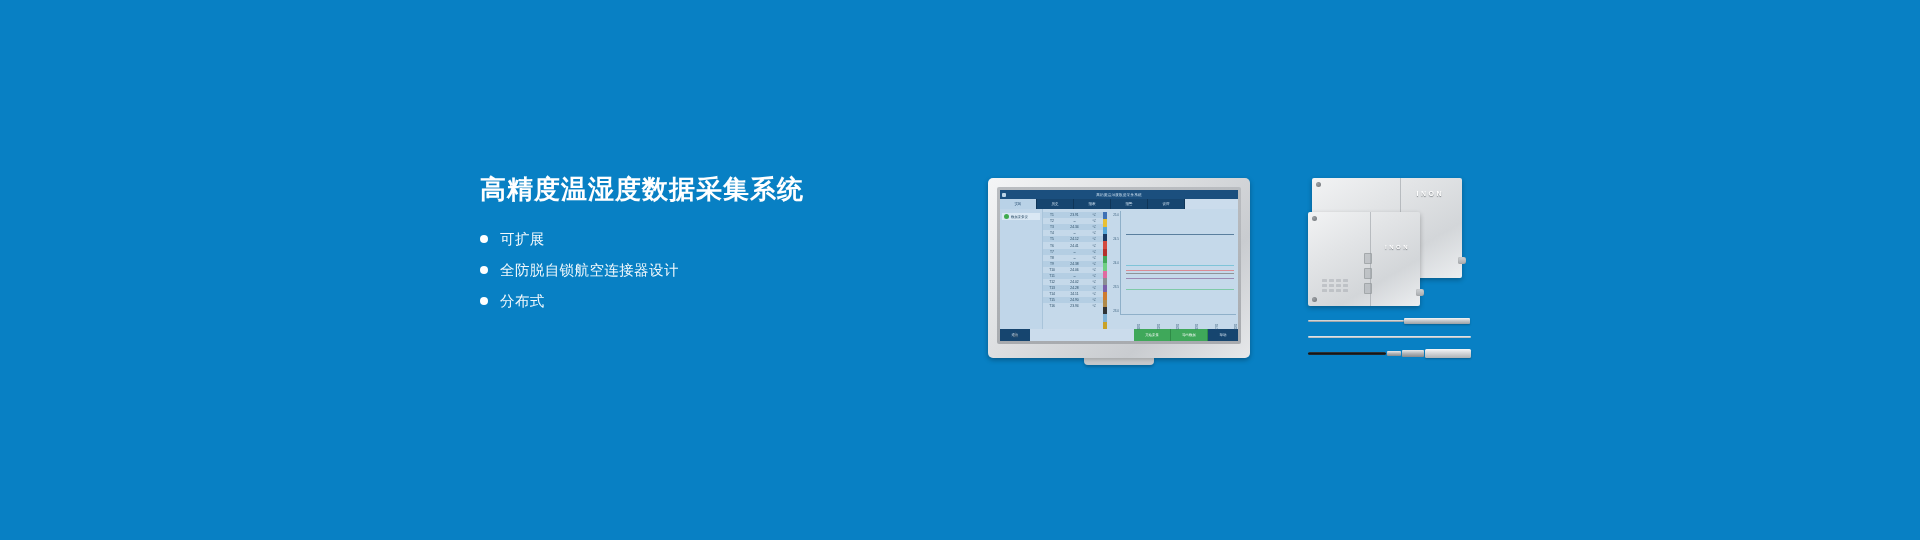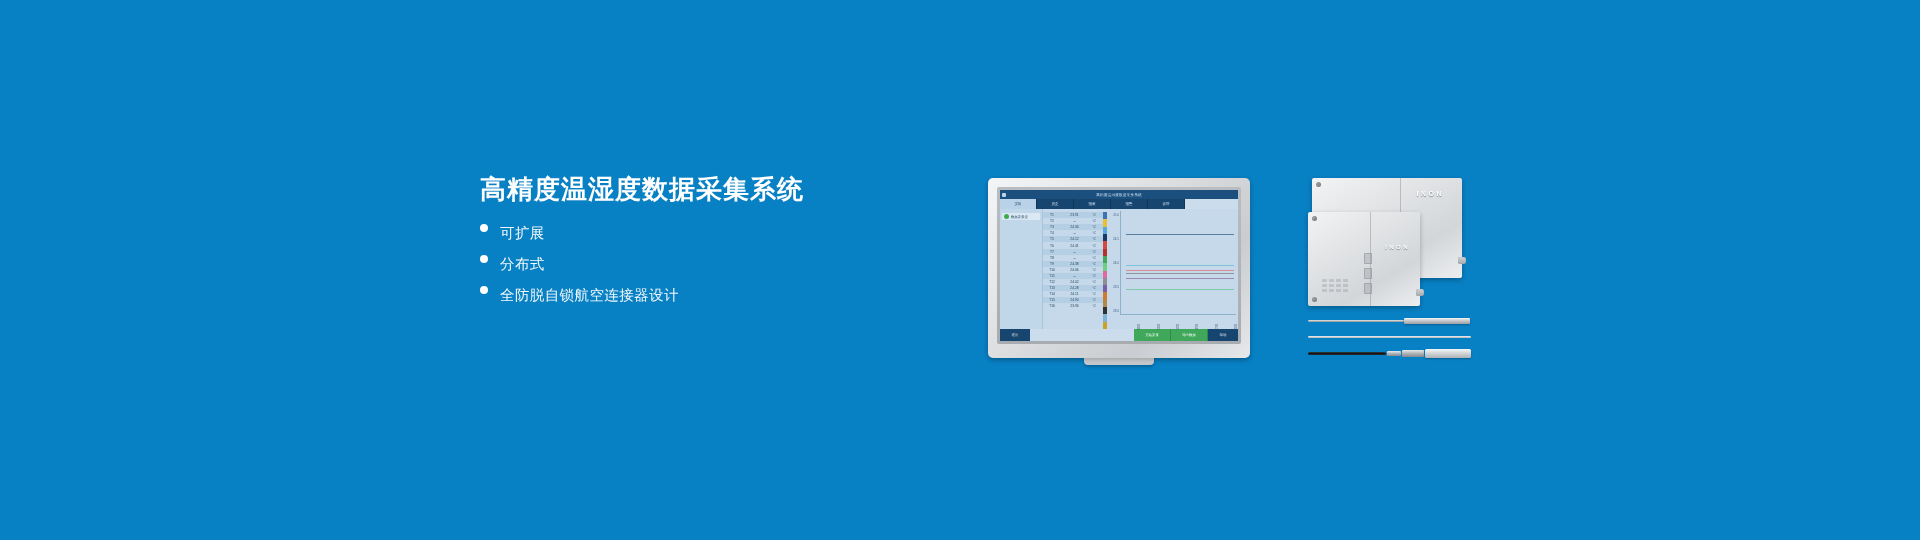--- a/index.html
+++ b/index.html
@@ -42,21 +42,21 @@
     letter-spacing: 0.4px;
     white-space: nowrap;
   }
   #features {
     margin-top: 20px;
     list-style: none;
     padding: 0;
   }
   .feature {
     display: flex;
-    align-items: flex-start;
+    align-items: center;
     height: 31px;
     margin-top: 0;
   }
   .bullet {
     width: 8px;
     height: 8px;
     border-radius: 50%;
     background: #ffffff;
     margin-right: 12px;
     flex: none;
@@ -460,25 +460,25 @@
 
   <div id="copy">
     <div id="title">高精度温湿度数据采集系统</div>
     <ul id="features">
       <li class="feature">
         <span class="bullet"></span>
         <span class="feature-label">可扩展</span>
       </li>
       <li class="feature">
         <span class="bullet"></span>
-        <span class="feature-label">分布式</span>
+        <span class="feature-label">全防脱自锁航空连接器设计</span>
       </li>
       <li class="feature">
         <span class="bullet"></span>
-        <span class="feature-label">全防脱自锁航空连接器设计</span>
+        <span class="feature-label">分布式</span>
       </li>
     </ul>
   </div>
 
   <div id="monitor">
     <div id="monitor-stand"></div>
     <div id="monitor-frame">
       <div id="monitor-inner">
         <div id="screen">
 

